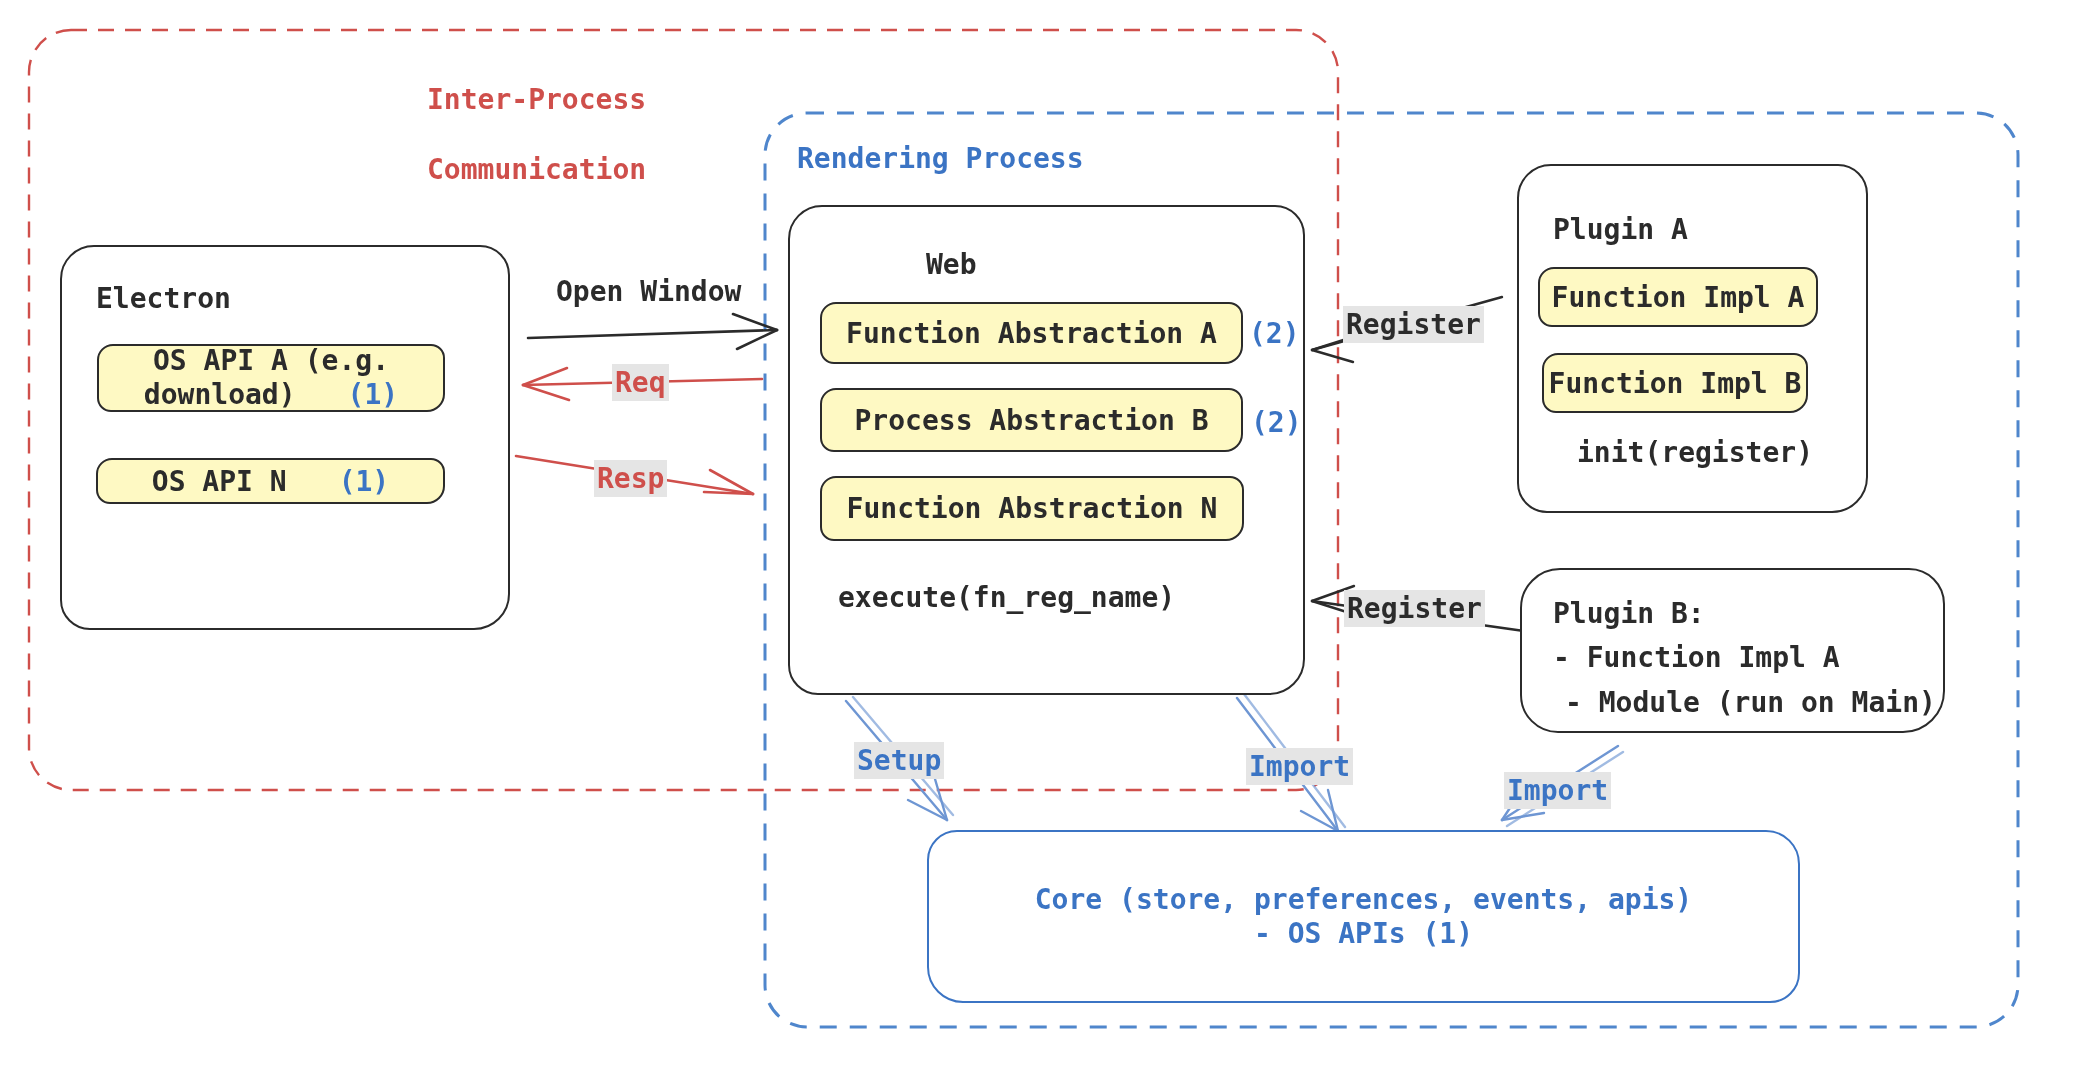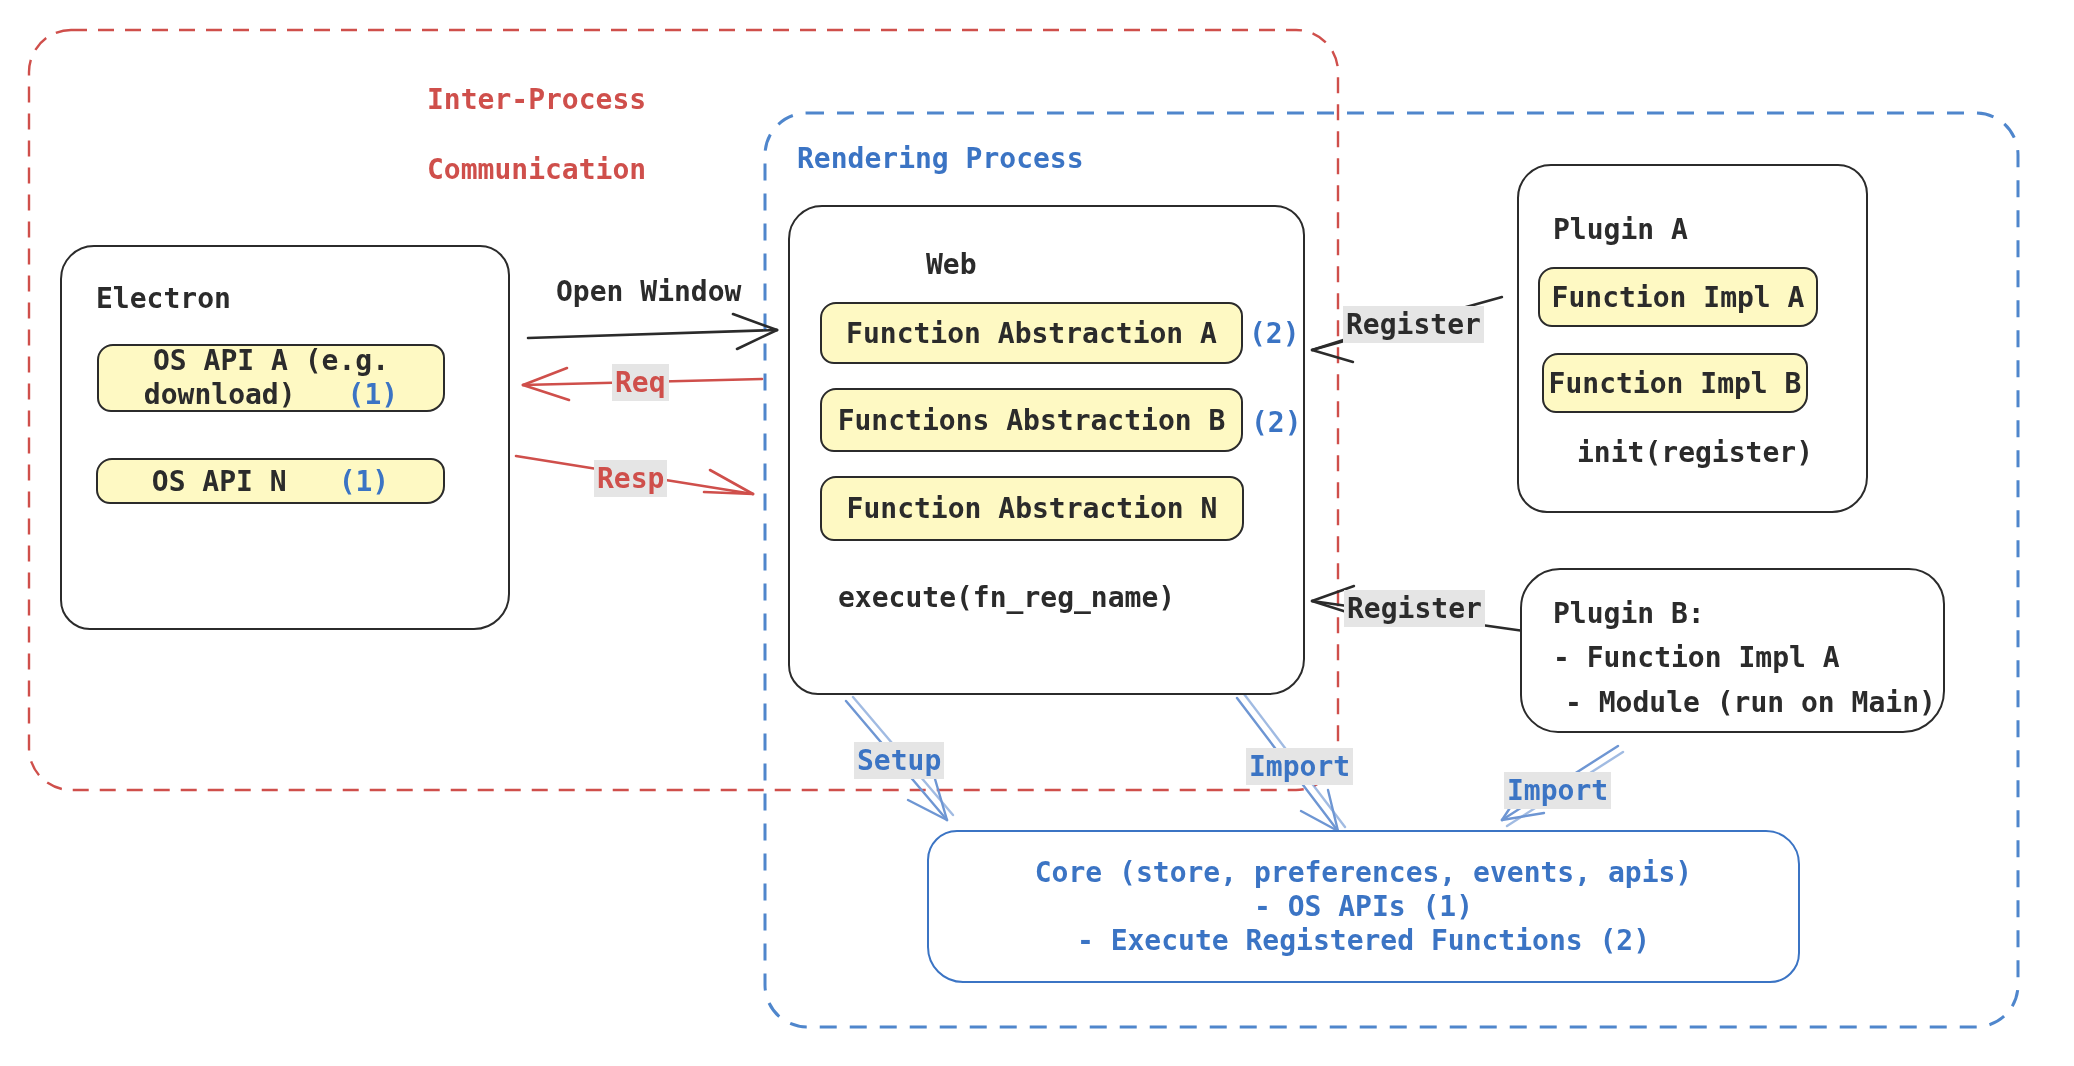--- a/index.html
+++ b/index.html
@@ -129,21 +129,21 @@
 
 <div class="box" style="left:788px;top:205px;width:517px;height:490px;"></div>
 <div class="lbl" style="left:926px;top:247px;">Web</div>
 
 <div class="pill" style="left:820px;top:302px;width:423px;height:62px;">
   <span>Function Abstraction A</span>
 </div>
 <div class="badge" style="left:1249px;top:317px;">(2)</div>
 
 <div class="pill" style="left:820px;top:388px;width:423px;height:64px;">
-  <span>Functions Abstraction B</span>
+  <span>Process Abstraction B</span>
 </div>
 <div class="badge" style="left:1251px;top:406px;">(2)</div>
 
 <div class="pill" style="left:820px;top:476px;width:424px;height:65px;">
   <span>Function Abstraction N</span>
 </div>
 
 <div class="lbl" style="left:838px;top:580px;">execute(fn_reg_name)</div>
 
 <div class="lbl online" style="left:1343px;top:306px;">Register</div>
@@ -161,17 +161,16 @@
 
 <div class="box" style="left:1520px;top:568px;width:425px;height:165px;border-radius:40px 36px 42px 38px;"></div>
 <div class="lbl" style="left:1553px;top:596px;">Plugin B:</div>
 <div class="lbl" style="left:1553px;top:640px;">- Function Impl A</div>
 <div class="lbl" style="left:1553px;top:685px;margin-left:12px;">- Module (run on Main)</div>
 
 <div class="lbl blue online" style="left:854px;top:742px;">Setup</div>
 <div class="lbl blue online" style="left:1246px;top:748px;">Import</div>
 <div class="lbl blue online" style="left:1504px;top:772px;">Import</div>
 
-<div class="coreBox" style="left:927px;top:830px;width:873px;height:153px;">
+<div class="coreBox" style="left:927px;top:830px;width:873px;height:173px;">
   <span>Core (store, preferences, events, apis)</span>
   <span>- OS APIs (1)</span>
-  <span>- Execute Registered Functions (2)</span>
 </div>
 
 </body></html>

